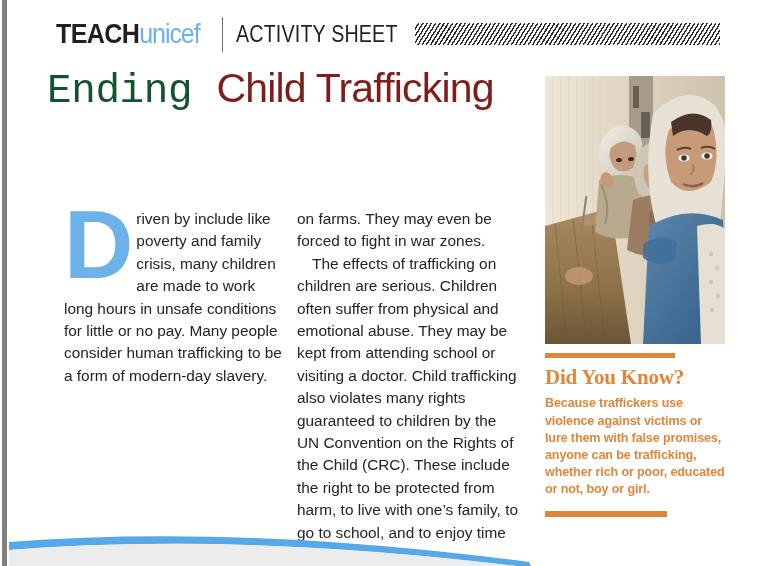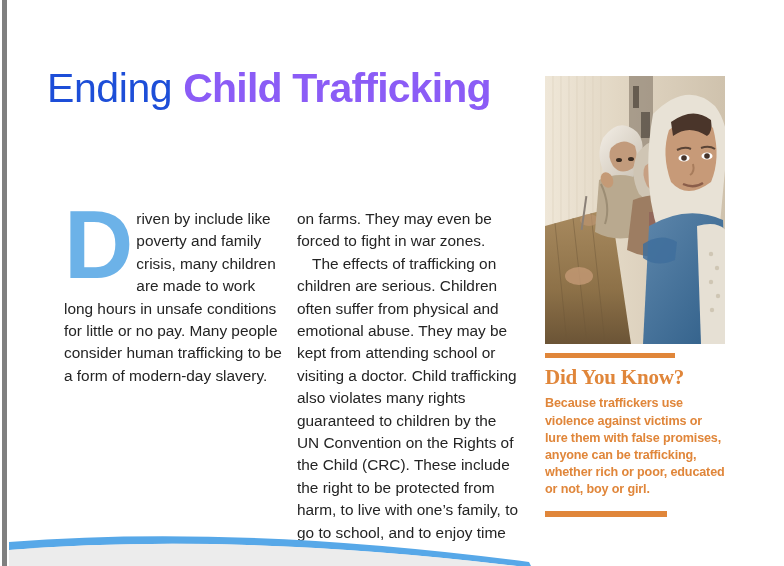--- a/index.html
+++ b/index.html
@@ -96,26 +96,27 @@
   .headline {
     position: absolute;
     left: 38px; top: 68px;
     width: 500px;
     font-size: 41px;
     line-height: 1.0;
     white-space: nowrap;
     letter-spacing: -0.4px;
   }
   .headline .hl-light {
-    color: #1d4ed8;
+    color: #14532d;
     font-weight: normal;
+    font-family: Liberation Mono, monospace;
   }
   .headline .hl-bold {
-    color: #8b5cf6;
-    font-weight: bold;
+    color: #7f1d1d;
+    font-weight: normal;
     letter-spacing: -0.8px;
   }
 
   
   .deck {
     position: absolute;
     left: 55px; top: 124px;
     width: 470px;
     font-size: 16.5px;
     line-height: 1.47;
@@ -201,20 +202,26 @@
     overflow: hidden;
   }
 </style>
 </head>
 <body>
 
 <div class="page-gutter"></div>
 
 <div class="sheet">
 
+  <div class="masthead">
+    <div class="logo"><span class="teach">TEACH</span><span class="unicef">unicef</span></div>
+    <div class="masthead-divider"></div>
+    <div class="masthead-label">ACTIVITY SHEET</div>
+    <div class="hatch"></div>
+  </div>
 
   <h1 class="headline"><span class="hl-light">Ending </span><span class="hl-bold">Child Trafficking</span></h1>
 
 
   <div class="col col-left">
     <p><span class="dropcap">D</span><span>riven by include like poverty and family crisis, many children are made to work long hours in unsafe conditions for little or no pay. Many people consider human trafficking to be a form of modern-day slavery.</span></p>
   </div>
 
   <div class="col col-mid">
     <p>on farms. They may even be forced to fight in war zones.</p>

